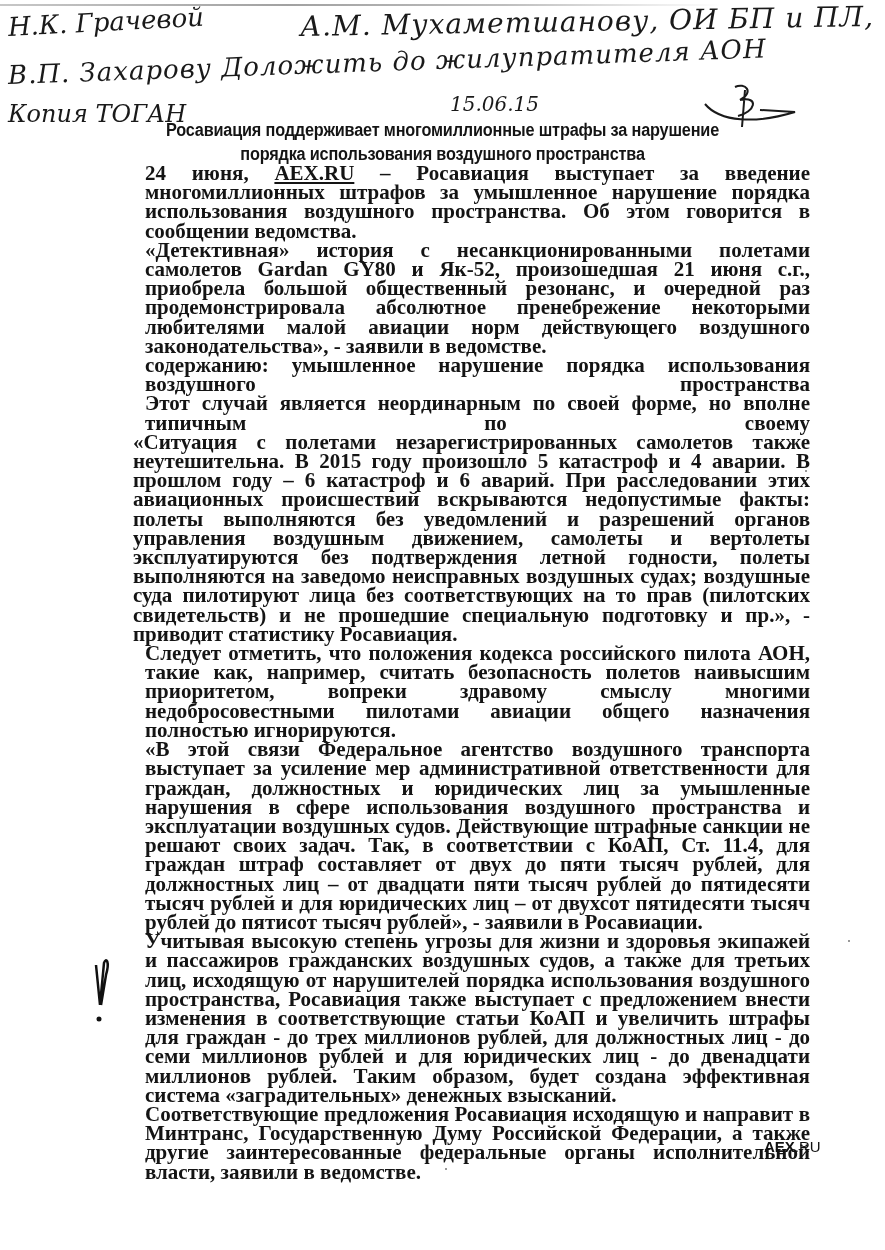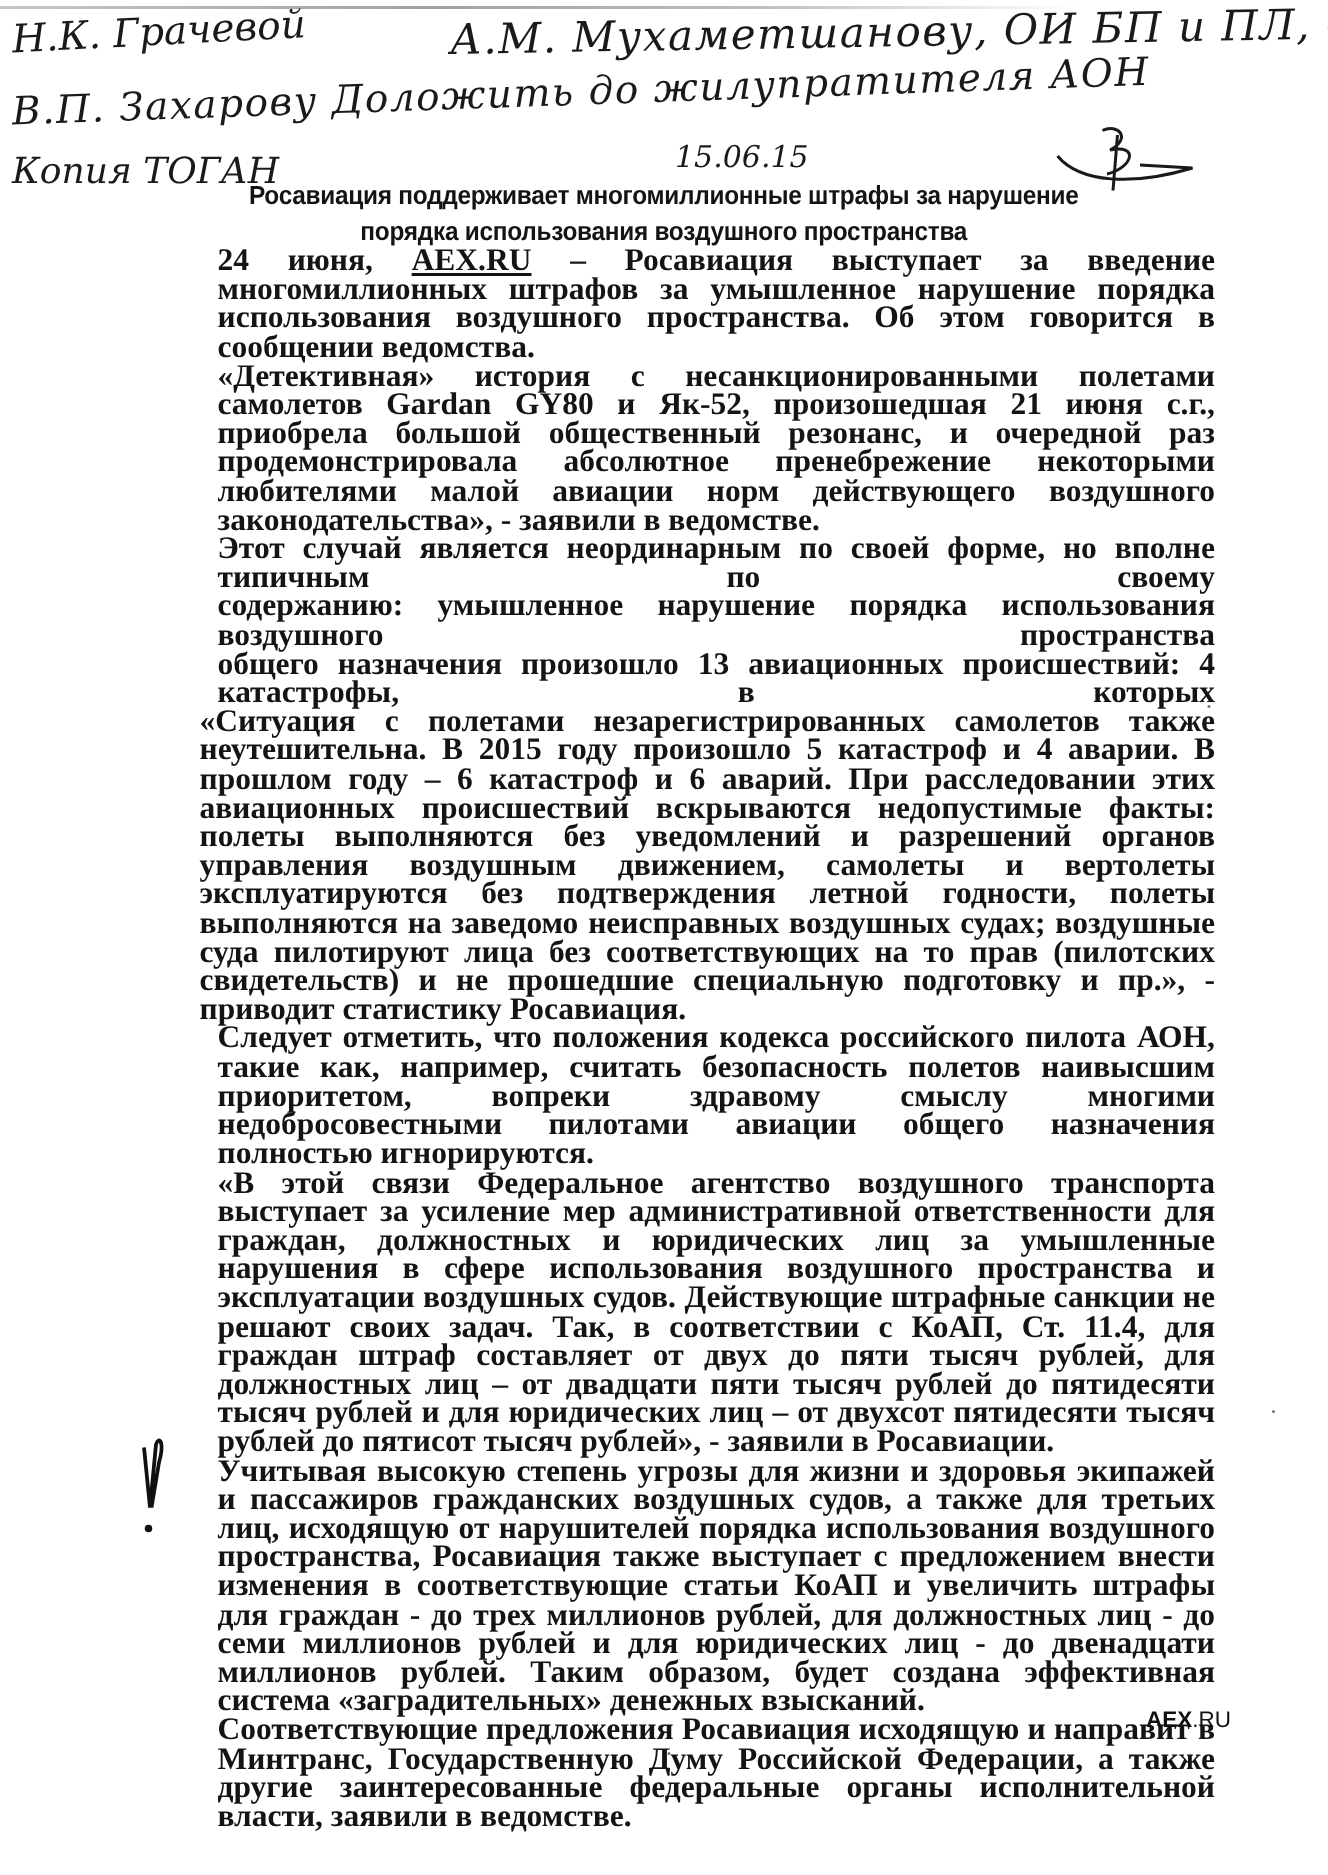--- a/index.html
+++ b/index.html
@@ -40,23 +40,22 @@
 
 <div class="title">
   <div>Росавиация поддерживает многомиллионные штрафы за нарушение</div>
   <div>порядка использования воздушного пространства</div>
 </div>
 
 <div class="body">
   <p><span>24 июня, </span><span class="link">AEX.RU</span><span> – Росавиация выступает за введение многомиллионных штрафов за умышленное нарушение порядка использования воздушного пространства. Об этом говорится в сообщении ведомства.</span></p>
   <p>«Детективная» история с несанкционированными полетами самолетов Gardan GY80 и Як-52, произошедшая 21 июня с.г., приобрела большой общественный резонанс, и очередной раз продемонстрировала абсолютное пренебрежение некоторыми любителями малой авиации норм действующего воздушного законодательства», - заявили в ведомстве.</p>
   <div class="p3">
+    <span class="l" style="text-align:justify;text-align-last:justify">содержанию: умышленное нарушение порядка использования воздушного пространства</span>
     <span class="l" style="text-align:justify;text-align-last:justify">Этот случай является неординарным по своей форме, но вполне типичным по своему</span>
-    <span class="l" style="text-align:justify;text-align-last:justify">содержанию: умышленное нарушение порядка использования воздушного пространства</span>
-    <span class="l" style="text-align:justify;text-align-last:justify">общего назначения произошло 13 авиационных происшествий: 4 катастрофы, в которых</span>
   </div>
   <p style="margin-left:-12px">«Ситуация с полетами незарегистрированных самолетов также неутешительна. В 2015 году произошло 5 катастроф и 4 аварии. В прошлом году – 6 катастроф и 6 аварий. При расследовании этих авиационных происшествий вскрываются недопустимые факты: полеты выполняются без уведомлений и разрешений органов управления воздушным движением, самолеты и вертолеты эксплуатируются без подтверждения летной годности, полеты выполняются на заведомо неисправных воздушных судах; воздушные суда пилотируют лица без соответствующих на то прав (пилотских свидетельств) и не прошедшие специальную подготовку и пр.», - приводит статистику Росавиация.</p>
   <p>Следует отметить, что положения кодекса российского пилота АОН, такие как, например, считать безопасность полетов наивысшим приоритетом, вопреки здравому смыслу многими недобросовестными пилотами авиации общего назначения полностью игнорируются.</p>
   <p>«В этой связи Федеральное агентство воздушного транспорта выступает за усиление мер административной ответственности для граждан, должностных и юридических лиц за умышленные нарушения в сфере использования воздушного пространства и эксплуатации воздушных судов. Действующие штрафные санкции не решают своих задач. Так, в соответствии с КоАП, Ст. 11.4, для граждан штраф составляет от двух до пяти тысяч рублей, для должностных лиц – от двадцати пяти тысяч рублей до пятидесяти тысяч рублей и для юридических лиц – от двухсот пятидесяти тысяч рублей до пятисот тысяч рублей», - заявили в Росавиации.</p>
   <p>Учитывая высокую степень угрозы для жизни и здоровья экипажей и пассажиров гражданских воздушных судов, а также для третьих лиц, исходящую от нарушителей порядка использования воздушного пространства, Росавиация также выступает с предложением внести изменения в соответствующие статьи КоАП и увеличить штрафы для граждан - до трех миллионов рублей, для должностных лиц - до семи миллионов рублей и для юридических лиц - до двенадцати миллионов рублей. Таким образом, будет создана эффективная система «заградительных» денежных взысканий.</p>
   <p>Соответствующие предложения Росавиация исходящую и направит в Минтранс, Государственную Думу Российской Федерации, а также другие заинтересованные федеральные органы исполнительной власти, заявили в ведомстве.</p>
 </div>
 
 <svg class="margin-mark" viewBox="0 0 22 70">
   <path d="M6 10 L 10 50 L 14 8 C 16 2, 20 6, 16 20 L 11 50" fill="none" stroke="#111" stroke-width="2.5"></path>

